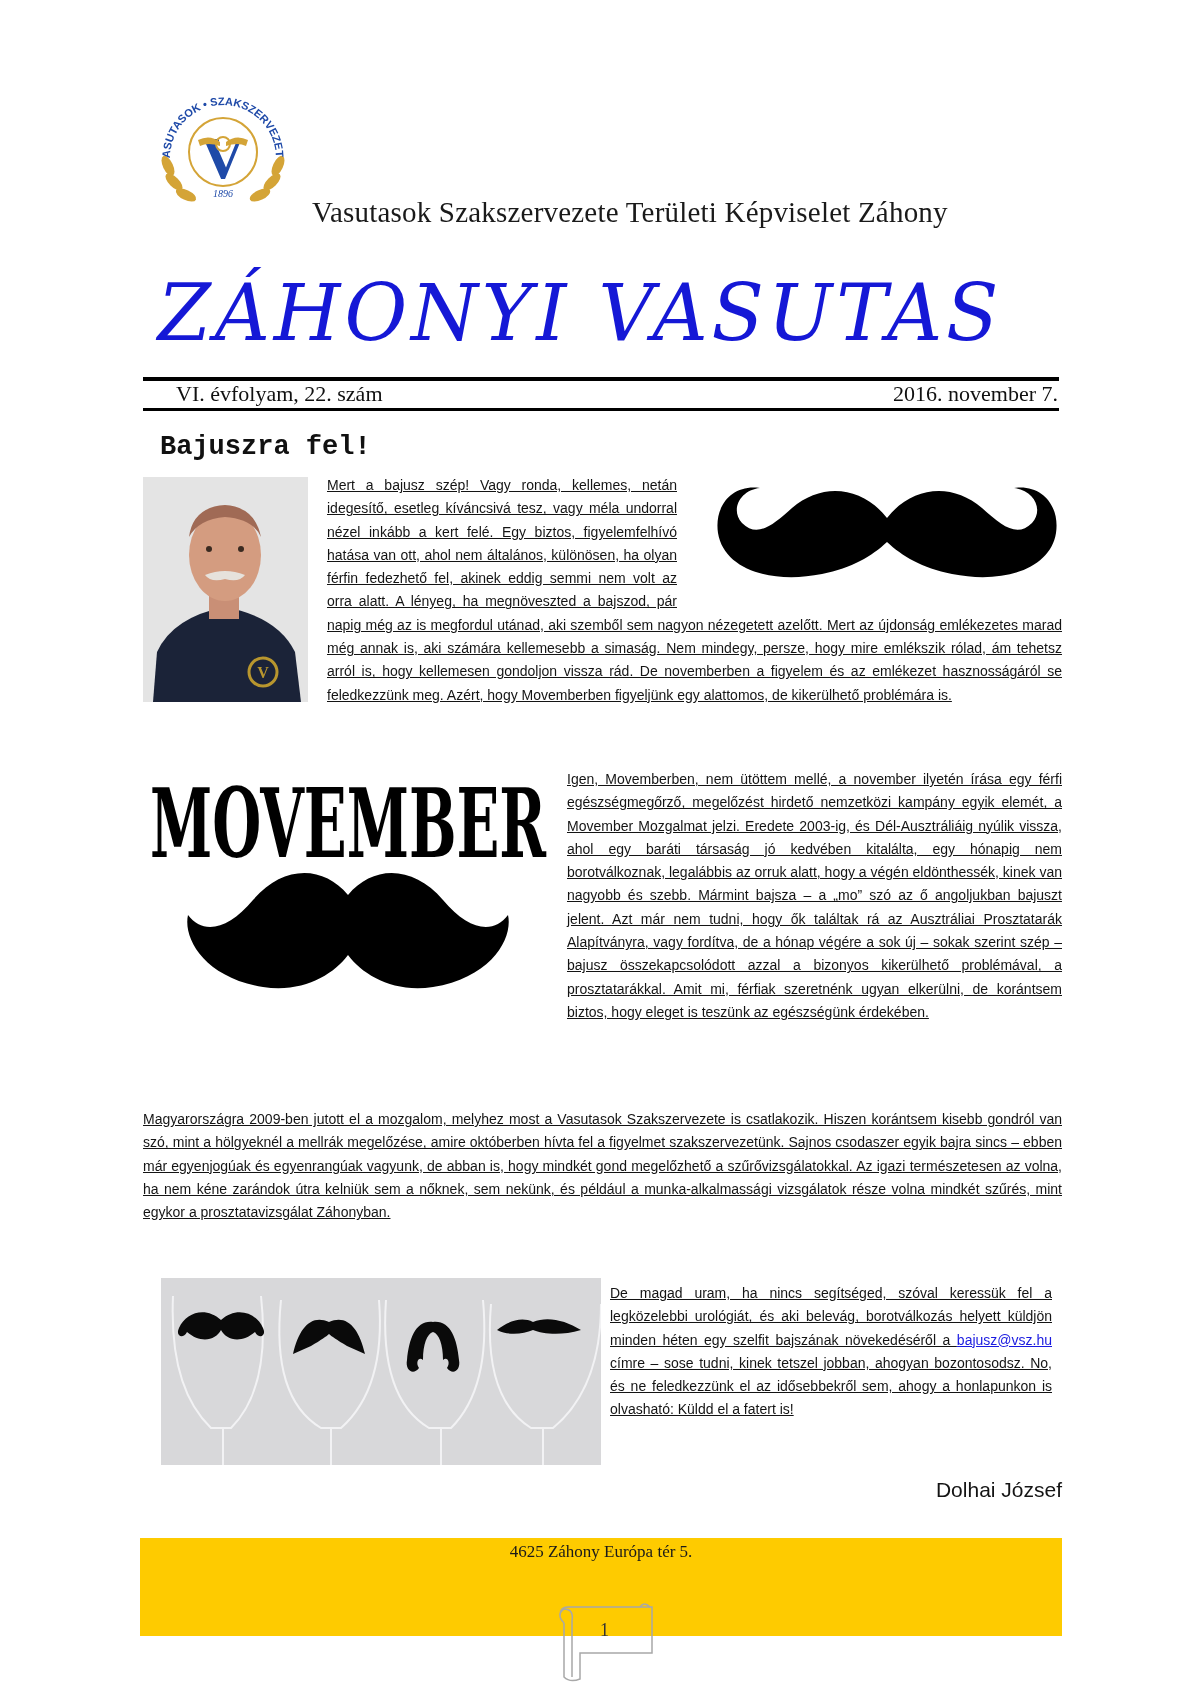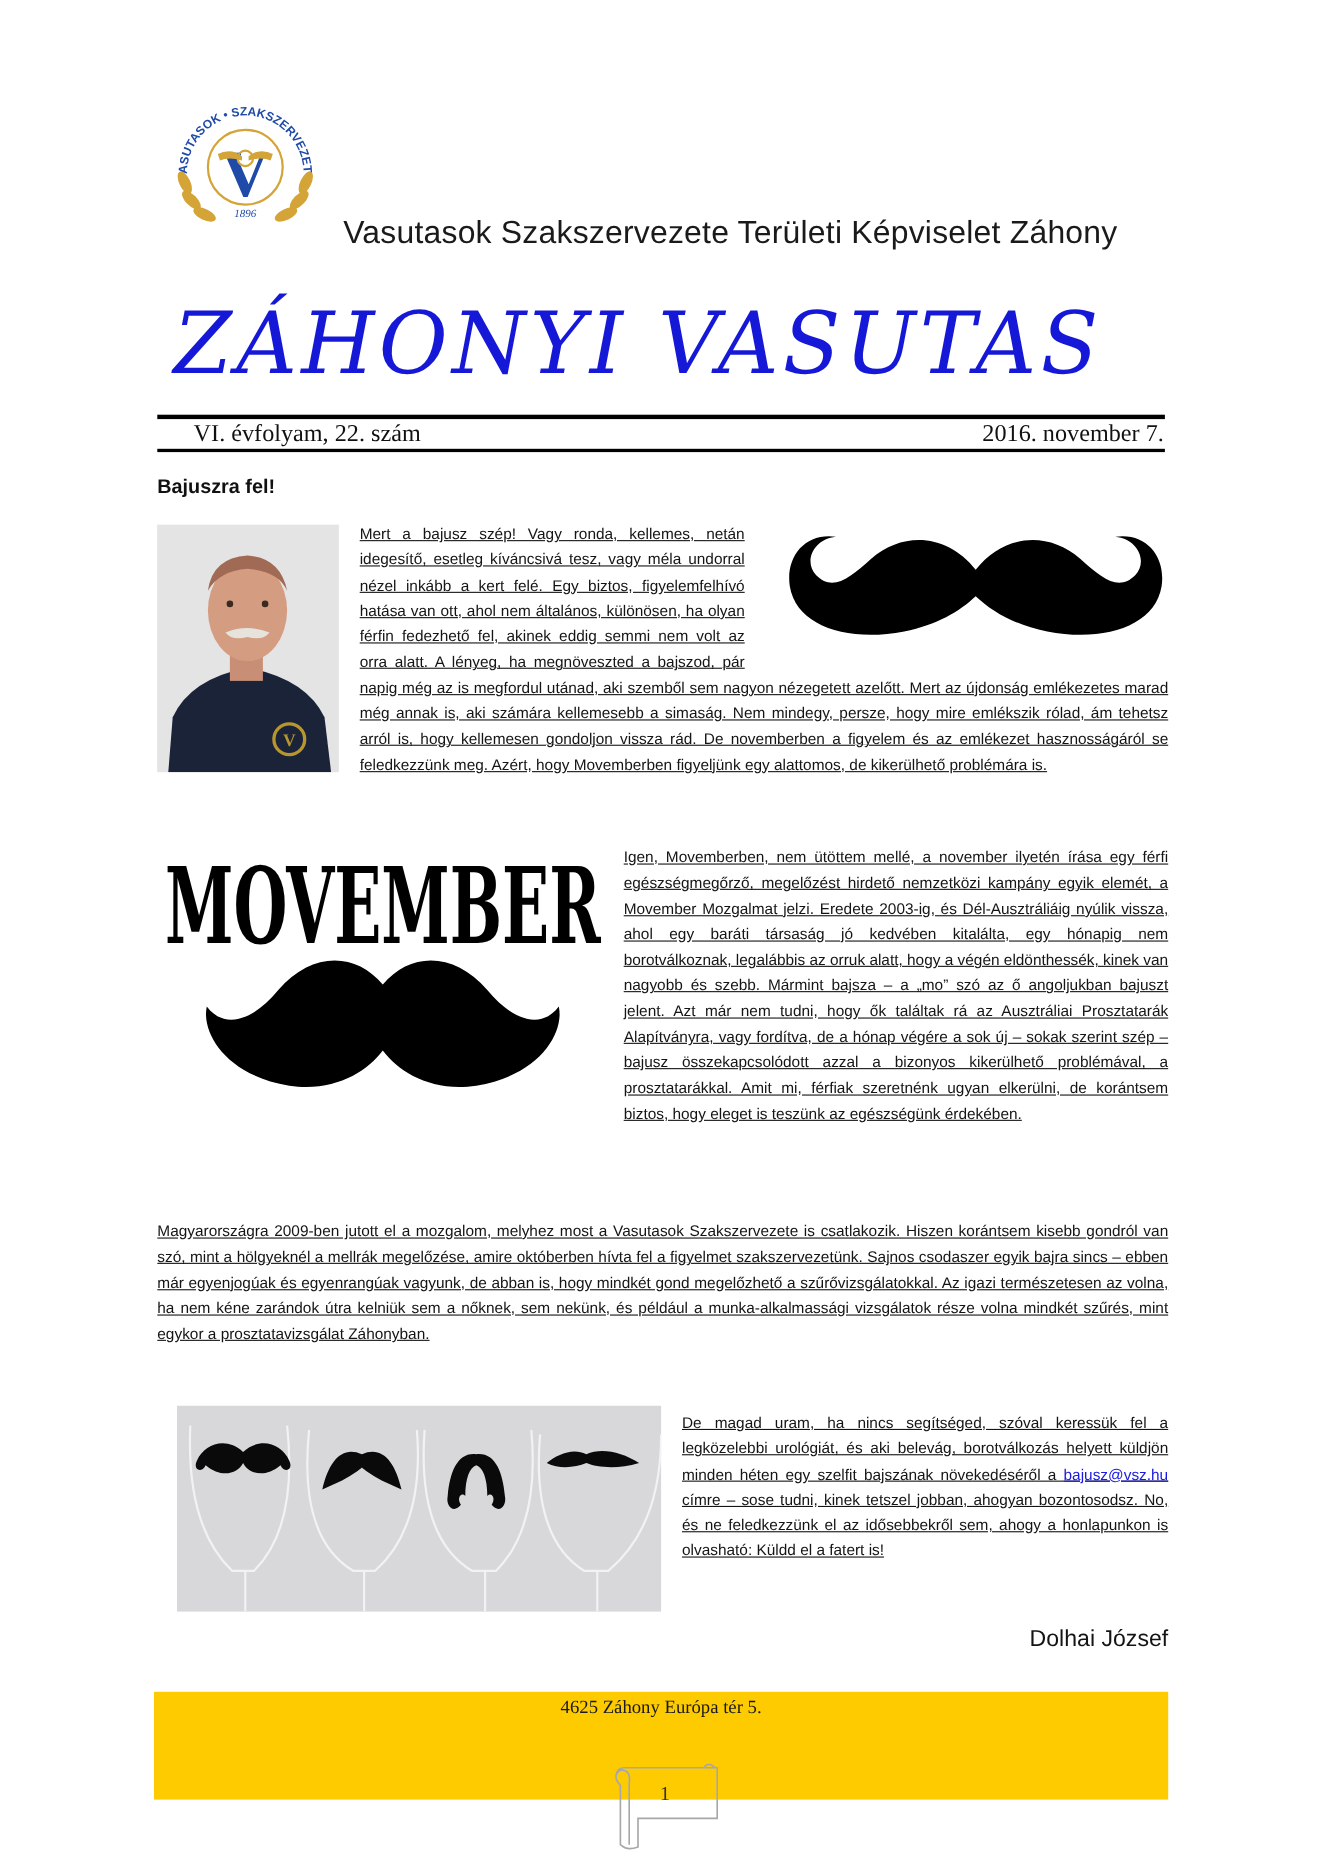--- a/index.html
+++ b/index.html
@@ -1,47 +1,47 @@
 <!DOCTYPE html>
 <html><head>
 <meta charset="utf-8">
 <style>
   html, body { margin: 0; padding: 0; background: #ffffff; }
   body { width: 1200px; height: 1695px; position: relative; overflow: hidden; font-family: "Liberation Sans", sans-serif; color: #111; }
   .page { position: absolute; left: 0; top: 0; width: 1200px; height: 1695px; }
 
   
   .logo { position: absolute; left: 148px; top: 96px; width: 150px; height: 118px; }
-  .org-name { position: absolute; left: 312px; top: 196px; font-family: Liberation Sans, sans-serif; font-size: 29px; color: #1a1a1a; letter-spacing: 0.2px; white-space: nowrap; }
+  .org-name { position: absolute; left: 312px; top: 196px; font-family: Liberation Serif, serif; font-size: 29px; color: #1a1a1a; letter-spacing: 0.2px; white-space: nowrap; }
   .masthead { position: absolute; left: 140px; top: 268px; width: 880px; text-align: center; font-family: "DejaVu Serif", serif; font-style: italic; font-size: 78px; color: #1518d6; letter-spacing: 4px; white-space: nowrap; transform: scaleX(0.98); }
   .rule-top { position: absolute; left: 143px; top: 377px; width: 916px; height: 4px; background: #000; }
   .rule-bottom { position: absolute; left: 143px; top: 408px; width: 916px; height: 3px; background: #000; }
   .issue { position: absolute; left: 144px; top: 381px; font-family: "Liberation Serif", serif; font-size: 22px; color: #111; margin-left: 32px; }
   .date { position: absolute; right: 142px; top: 381px; font-family: "Liberation Serif", serif; font-size: 22px; color: #111; }
 
   
-  .headline { position: absolute; left: 143px; top: 432px; font-size: 18px; font-weight: bold; color: #111; }
+  .headline { position: absolute; left: 160px; top: 432px; font-size: 27px; font-weight: bold; color: #111; font-family: Liberation Mono, monospace; }
   .text { font-size: 14px; line-height: 23.3px; text-align: justify; color: #141414; text-decoration: underline; }
   .text p { margin: 0; }
 
   .photo { position: absolute; left: 143px; top: 477px; width: 165px; height: 225px; background: #e6e6e6; overflow: hidden; }
   .mustache1 { position: absolute; left: 712px; top: 478px; width: 350px; height: 108px; }
 
   .block1 { position: absolute; left: 143px; top: 474px; width: 919px; }
   .block1 .float-left { float: left; width: 184px; height: 230px; }
   .block1 .float-right { float: right; width: 385px; height: 122px; }
 
   .movember { position: absolute; left: 143px; top: 765px; width: 410px; height: 238px; }
   .block2 { position: absolute; left: 143px; top: 768px; width: 919px; }
   .block2 .float-left { float: left; width: 424px; height: 234px; }
 
   .block3 { position: absolute; left: 143px; top: 1108px; width: 919px; }
 
   .glasses { position: absolute; left: 161px; top: 1278px; width: 440px; height: 187px; background: #d9d9db; overflow: hidden; }
-  .block4 { position: absolute; left: 143px; top: 1282px; width: 919px; }
+  .block4 { position: absolute; left: 133px; top: 1282px; width: 919px; }
   .block4 .float-left { float: left; width: 477px; height: 192px; }
   .email-link { color: #1a1ae0; text-decoration: underline; }
   .signature { position: absolute; right: 138px; top: 1478px; font-size: 21px; color: #141414; }
 
   
   .footer { position: absolute; left: 140px; top: 1538px; width: 922px; height: 98px; background: #fecb00; text-align: center; font-family: "Liberation Serif", serif; font-size: 17px; line-height: 23px; color: #1a1a1a; padding-top: 2px; box-sizing: border-box; }
   .footer a { color: #1a1a80; text-decoration: underline; }
   .page-scroll { position: absolute; left: 552px; top: 1603px; width: 110px; height: 80px; }
   .page-num { position: absolute; left: 600px; top: 1620px; font-family: "Liberation Serif", serif; font-size: 18px; color: #333; }
 </style>

